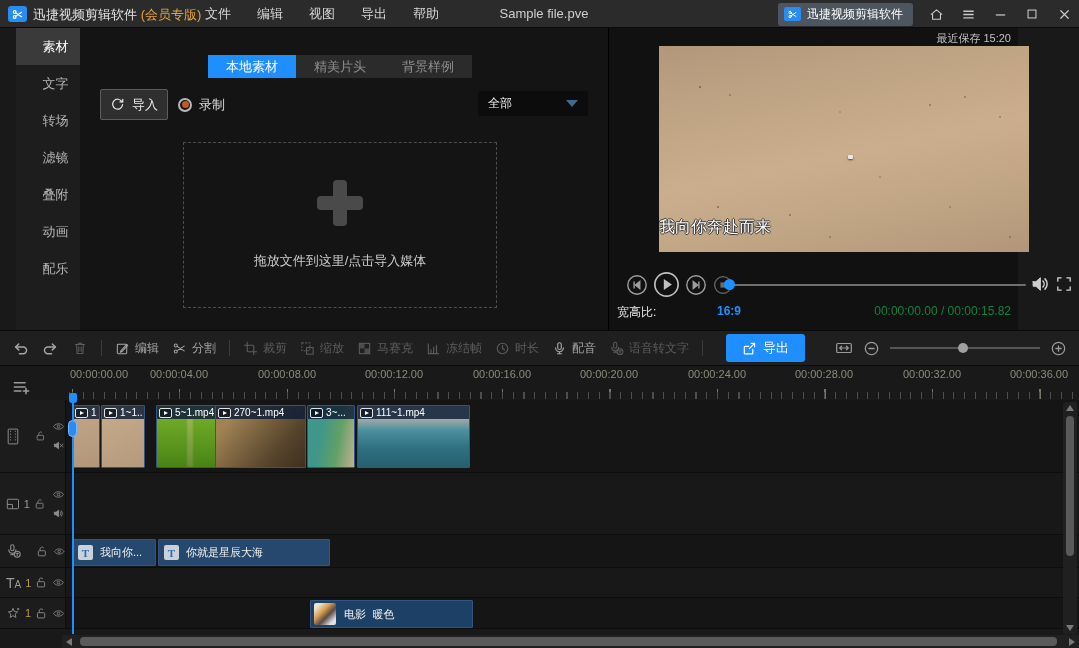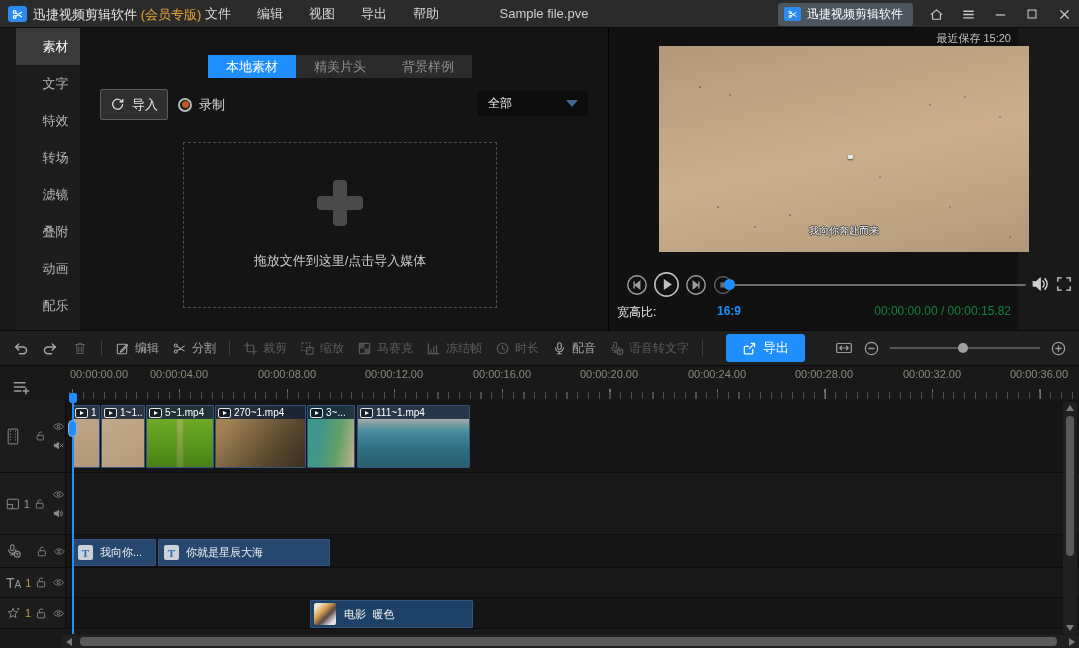--- a/index.html
+++ b/index.html
@@ -48,21 +48,21 @@
   .preview { position:absolute; left:608px; top:28px; width:410px; height:302px; background:#111111; border-left:1px solid #000; }
   .last-saved { position:absolute; right:7px; top:3px; font-size:11px; color:#c2c2c2; }
   .video { position:absolute; left:50px; top:18px; width:370px; height:206px; overflow:hidden;
            background:linear-gradient(168deg,#b2977b 0%,#c0a585 28%,#caae8d 52%,#c0a584 76%,#b1967a 100%); }
   .specks { position:absolute; left:40px; top:40px; width:2px; height:2px; background:rgba(60,50,38,.55); border-radius:50%;
             box-shadow: 18px 120px rgba(60,50,38,.5), 55px 140px rgba(60,50,38,.45), 90px 128px rgba(70,58,42,.5),
             130px 150px rgba(60,50,38,.4), 230px 18px rgba(70,58,42,.45), 265px 10px rgba(60,50,38,.4),
             300px 30px rgba(70,58,42,.4), 180px 90px rgba(80,66,48,.35), 250px 120px rgba(70,58,42,.35),
             30px 8px rgba(70,58,42,.4), 140px 25px rgba(80,66,48,.3), 310px 150px rgba(60,50,38,.4); }
   .drone { position:absolute; left:51%; top:53%; width:5px; height:4px; background:#e8e8e8; border-radius:1px; box-shadow:0 1px 2px rgba(0,0,0,.6); }
-  .subtitle { position:absolute; left:0; right:0; bottom:14px; text-align:center; font-size:10px; color:#fdfdfd;
+  .subtitle { position:absolute; left:0; right:0; bottom:14px; text-align:left; font-size:16px; color:#fdfdfd;
               text-shadow:-1px 0 #3a3a3a,1px 0 #3a3a3a,0 -1px #3a3a3a,0 1px #3a3a3a; }
   .pv-controls { position:absolute; left:0; right:0; top:242px; height:30px; }
   .pv-btn { position:absolute; color:#9f9f9f; }
   .pv-slider-line { position:absolute; left:124px; top:14px; width:293px; height:2px; background:#6e6e6e; border-radius:1px; }
   .pv-slider-dot { position:absolute; left:115px; top:9px; width:11px; height:11px; border-radius:50%; background:#1f8fff; }
   .pv-info { position:absolute; left:0; right:0; top:272px; height:22px; font-size:12px; }
   .aspect-label { position:absolute; left:8px; top:4px; color:#e8e8e8; }
   .aspect-value { position:absolute; left:62px; top:4px; color:#1f8fff; font-weight:bold;margin-left:46px; }
   .timecode { position:absolute; right:7px; top:4px; color:#15803d; }
 
@@ -413,21 +413,20 @@
           <svg class="ic" width="15" height="15">
             <use href="#i-close"></use>
           </svg>
         </span>
     </div>
   </div>
 
   <div class="sidebar">
     <div class="side-item active">素材</div>
     <div class="side-item">文字</div>
-    <div class="side-item">特效</div>
     <div class="side-item">转场</div>
     <div class="side-item">滤镜</div>
     <div class="side-item">叠附</div>
     <div class="side-item">动画</div>
     <div class="side-item">配乐</div>
   </div>
 
   <div class="media">
     <div class="tabs">
       <div class="tab active">本地素材</div>
@@ -718,21 +717,21 @@
           </div>
       </div>
       <div class="clip vclip th2" style="left:101px; width:44px;">
         <div class="vlabel">
             <span class="vbadge">
               <i></i>
             </span>
             <span class="vname">1~1...</span>
           </div>
       </div>
-      <div class="clip vclip" style="left:146px; width:68px; background:linear-gradient(#7e9d4b,#55732f);">
+      <div class="clip vclip" style="left:156px; width:68px; background:linear-gradient(#7e9d4b,#55732f);">
         <div class="th3b"></div>
         <div class="vlabel">
             <span class="vbadge">
               <i></i>
             </span>
             <span class="vname">5~1.mp4</span>
           </div>
       </div>
       <div class="clip vclip th4" style="left:215px; width:91px;">
         <div class="vlabel">

